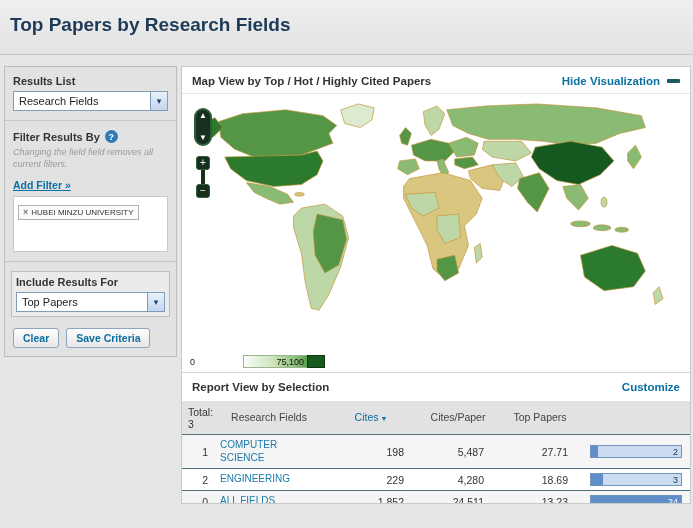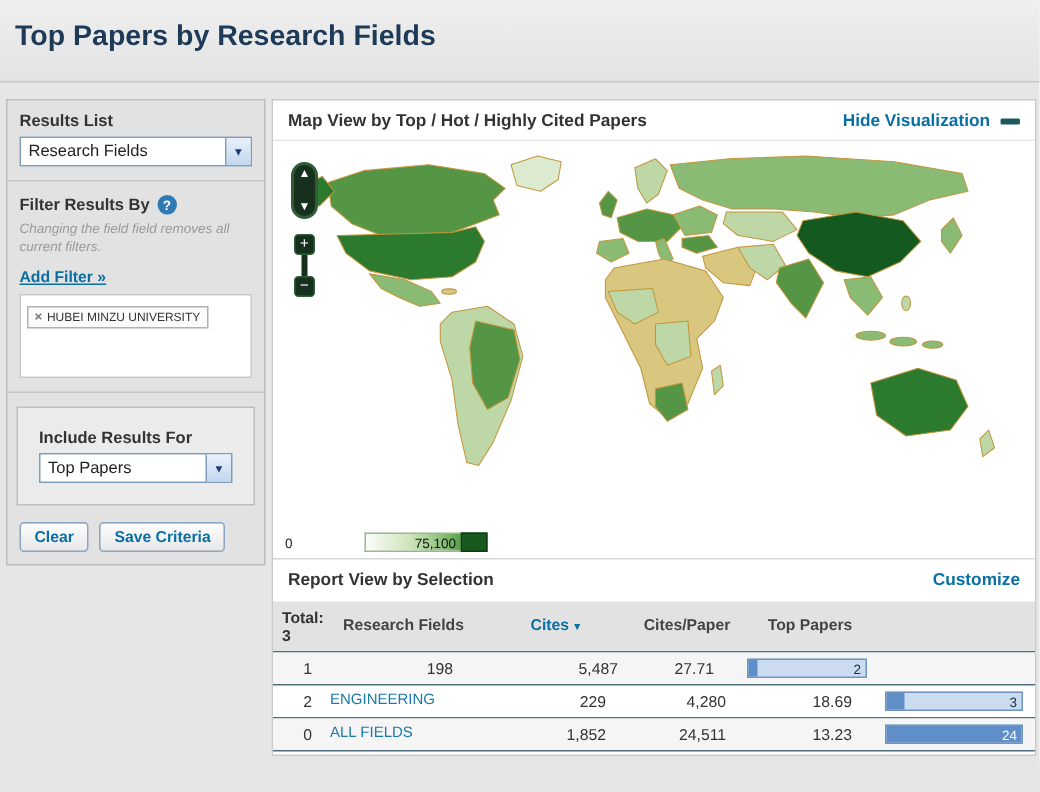--- a/index.html
+++ b/index.html
@@ -16,21 +16,21 @@
   .select { display:flex; align-items:center; justify-content:space-between; background:#fff; border:1px solid #7f9db9; height:20px; font-size:11px; color:#222; padding-left:5px; cursor:pointer; }
   .select .arrow { width:17px; height:100%; display:flex; align-items:center; justify-content:center; background:linear-gradient(#e8f1fb,#c3d7ee); border-left:1px solid #7f9db9; color:#1c3f74; font-size:9px; }
   .sb-div { border:none; border-top:1px solid #c6c6c6; margin:9px -8px; }
   .filter-head { display:flex; align-items:center; gap:5px; }
   .help-icon { width:13px; height:13px; border-radius:50%; background:#2f7ab5; color:#fff; font-size:9px; font-weight:bold; display:flex; align-items:center; justify-content:center; cursor:pointer; }
   .filter-note { font-size:9px; font-style:italic; color:#9a9a9a; line-height:1.3; margin:4px 0 5px; }
   .add-filter { font-size:10.5px; font-weight:bold; color:#0a6fa3; text-decoration:underline; cursor:pointer; display:inline-block; margin-bottom:5px; }
   .filter-box { background:#fff; border:1px solid #c9c9c9; height:56px; padding:4px; }
   .chip { display:inline-flex; align-items:center; gap:3px; border:1px solid #b0b0b0; background:#fbfbfb; padding:2px 4px; font-size:8px; color:#333; white-space:nowrap; cursor:pointer; }
   .chip-x { color:#777; font-weight:bold; font-size:9px; line-height:1; }
-  .include-box { border:1px solid #bdbdbd; background:#ebebeb; padding:14px; margin:0 -2px; }
+  .include-box { border:1px solid #bdbdbd; background:#ebebeb; padding:4px; margin:0 -2px; }
   .sb-buttons { display:flex; gap:7px; margin-top:11px; }
   .btn { background:linear-gradient(#fdfdfd,#e7e7e7); border:1px solid #8aa6c1; border-radius:3px; color:#0a6fa3; font-weight:bold; font-size:10.5px; padding:3px 9px; cursor:pointer; font-family:inherit;text-align:right; }
 
   
   .main { position:absolute; left:181px; top:66px; width:510px; height:438px; background:#fff; border:1px solid #c9c9c9; overflow:hidden; }
   .map-header { display:flex; align-items:center; justify-content:space-between; padding:8px 10px 6px; border-bottom:1px solid #e6e6e6; }
   .map-header .mh-title { font-size:11.5px; font-weight:bold; color:#333; }
   .hide-link { font-size:11.5px; font-weight:bold; color:#0a6fa3; cursor:pointer; display:flex; align-items:center; }
   .minus-icon { display:inline-block; width:13px; height:4px; background:#1d5a60; margin-left:7px; border-radius:1px; }
 
@@ -47,21 +47,21 @@
   .legend .grad { position:relative; width:64px; height:13px; border:1px solid #9bb58c; border-right:none; background:linear-gradient(to right,#fbfdf9,#cfe5bd 45%,#8fc27c 80%,#57a04b);margin-left:45px; }
   .legend .lg-max { position:absolute; right:3px; top:1px; font-size:9px; color:#111; }
   .legend .dark-box { width:18px; height:13px; background:#17591f; border:1px solid #0d3a12; }
 
   
   .report-header { display:flex; align-items:center; justify-content:space-between; padding:8px 10px; border-top:1px solid #d6d6d6; }
   .report-header .rh-title { font-size:11.5px; font-weight:bold; color:#333; }
   .customize-link { font-size:11.5px; font-weight:bold; color:#0a6fa3; cursor:pointer; }
 
   .grid { display:grid; grid-template-columns:36px 102px 102px 72px 92px 1fr; align-items:center; }
-  .thead { background:#e2e2e2; border-bottom:1px solid #53707f; padding:4px 0; min-height:34px; font-size:10.5px; font-weight:bold; color:#444; }
+  .thead { background:#e2e2e2; border-bottom:1px solid #53707f; padding:4px 0; min-height:34px; font-size:10.5px; font-weight:normal; color:#444; }
   .th-center { text-align:center; line-height:1.2; }
   .th-total { padding-left:6px; color:#333; }
   .th-cites { color:#0a6fa3; cursor:pointer; }
   .sort-arrow { font-size:7px; color:#0a6fa3; margin-left:2px; }
   .trow { font-size:10.5px; color:#333; border-bottom:1px solid #53707f; padding:4px 0; min-height:22px; }
   .trow:nth-child(odd) { background:#f5f5f5; }
   .rank { text-align:right; padding-right:10px; }
   .field-link { color:#1a7aa8; text-transform:uppercase; font-size:10px; line-height:1.25; cursor:pointer; padding-left:2px; display:inline-block; }
   .num { text-align:right; padding-right:18px; }
   .num-cites { padding-right:10px; }
@@ -211,20 +211,21 @@
     <span class="th-center">Research Fields</span>
     <span class="th-center th-cites">
       <span>Cites</span><span class="sort-arrow">▼</span>
     </span>
     <span class="th-center">Cites/Paper</span>
     <span class="th-center">Top Papers</span>
   </div>
 
   <div class="grid trow">
     <span class="rank">1</span>
+    <a class="field-link">COMPUTER SCIENCE</a>
     <span class="num">198</span>
     <span class="num num-cites">5,487</span>
     <span class="num">27.71</span>
     <span class="bar-cell">
       <span class="bar-track" style="display:block">
         <span class="bar-fill" style="width: 8%;"></span>
         <span class="bar-label">2</span>
       </span>
     </span>
   </div>

